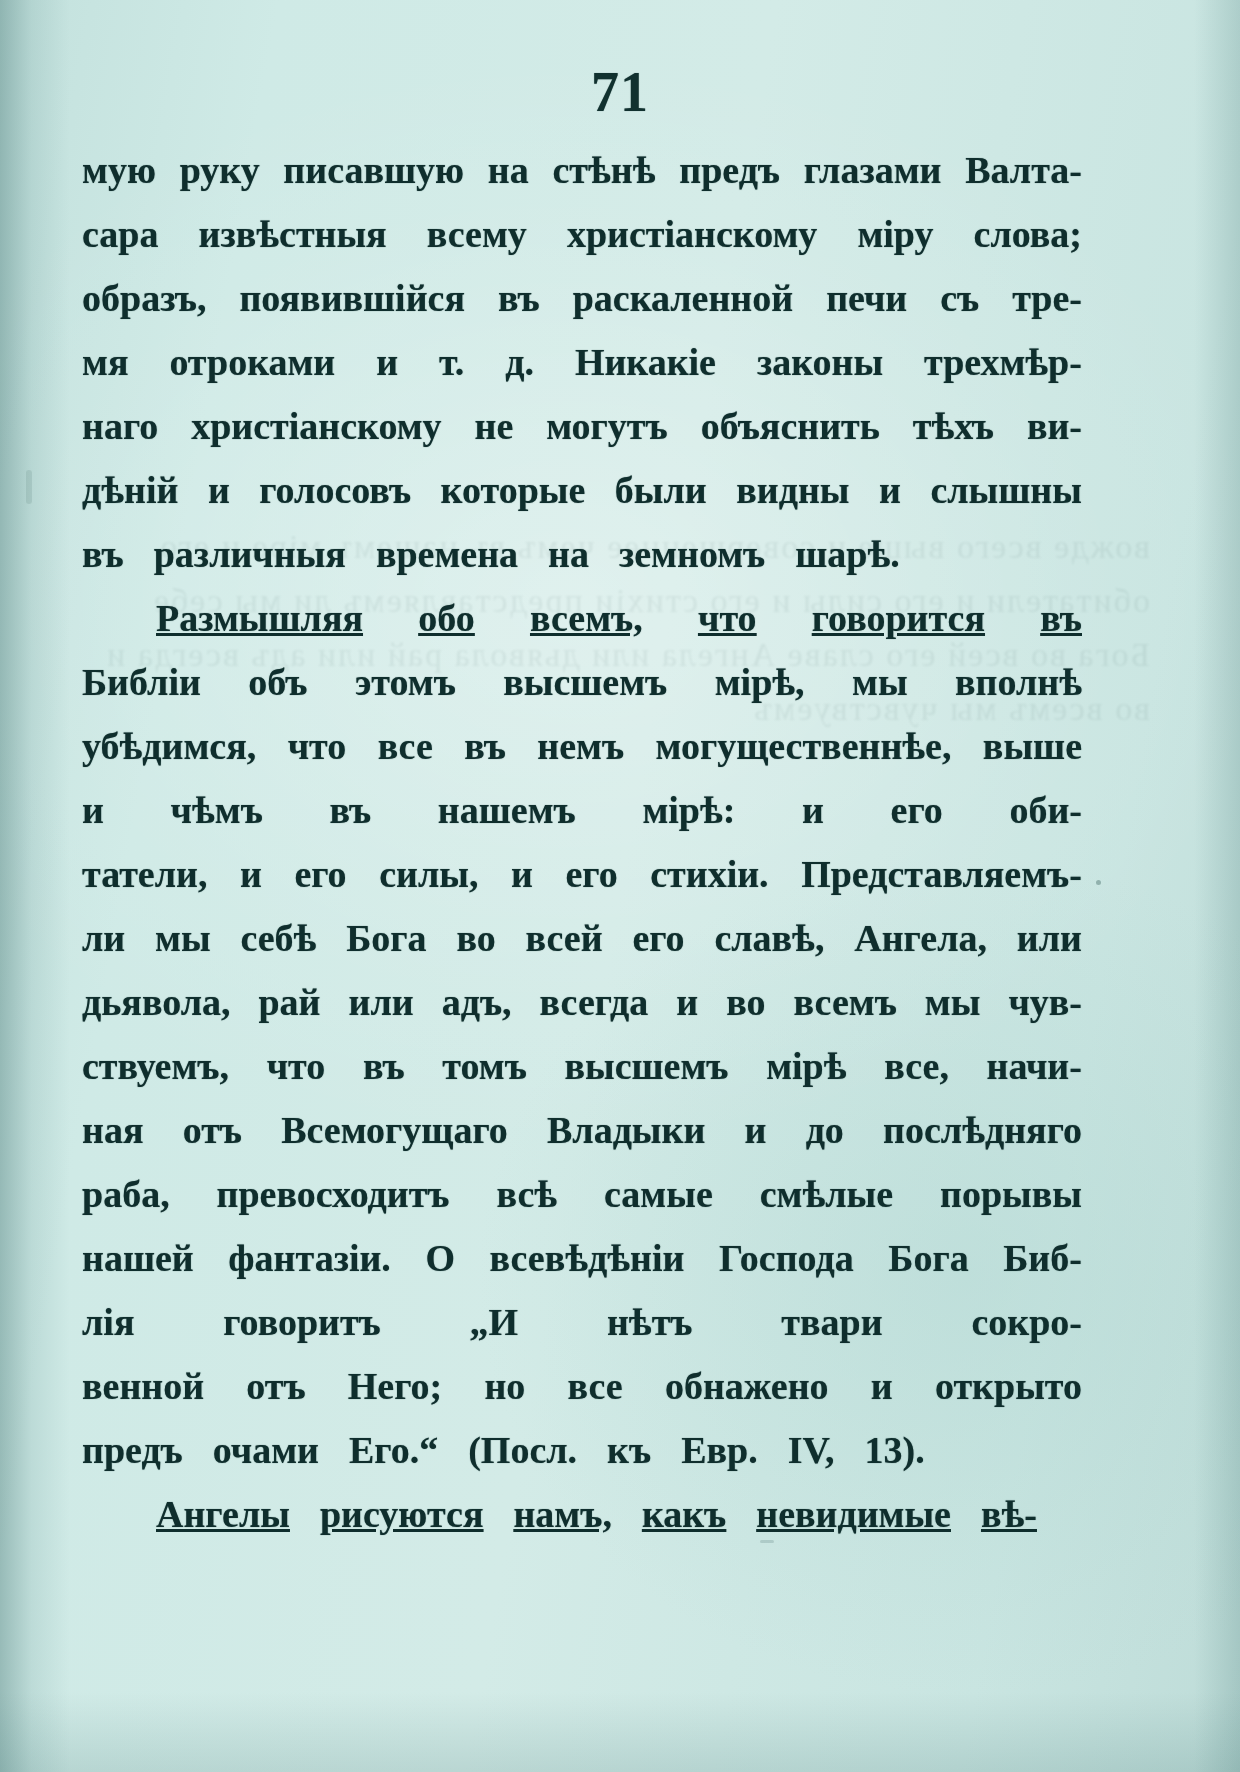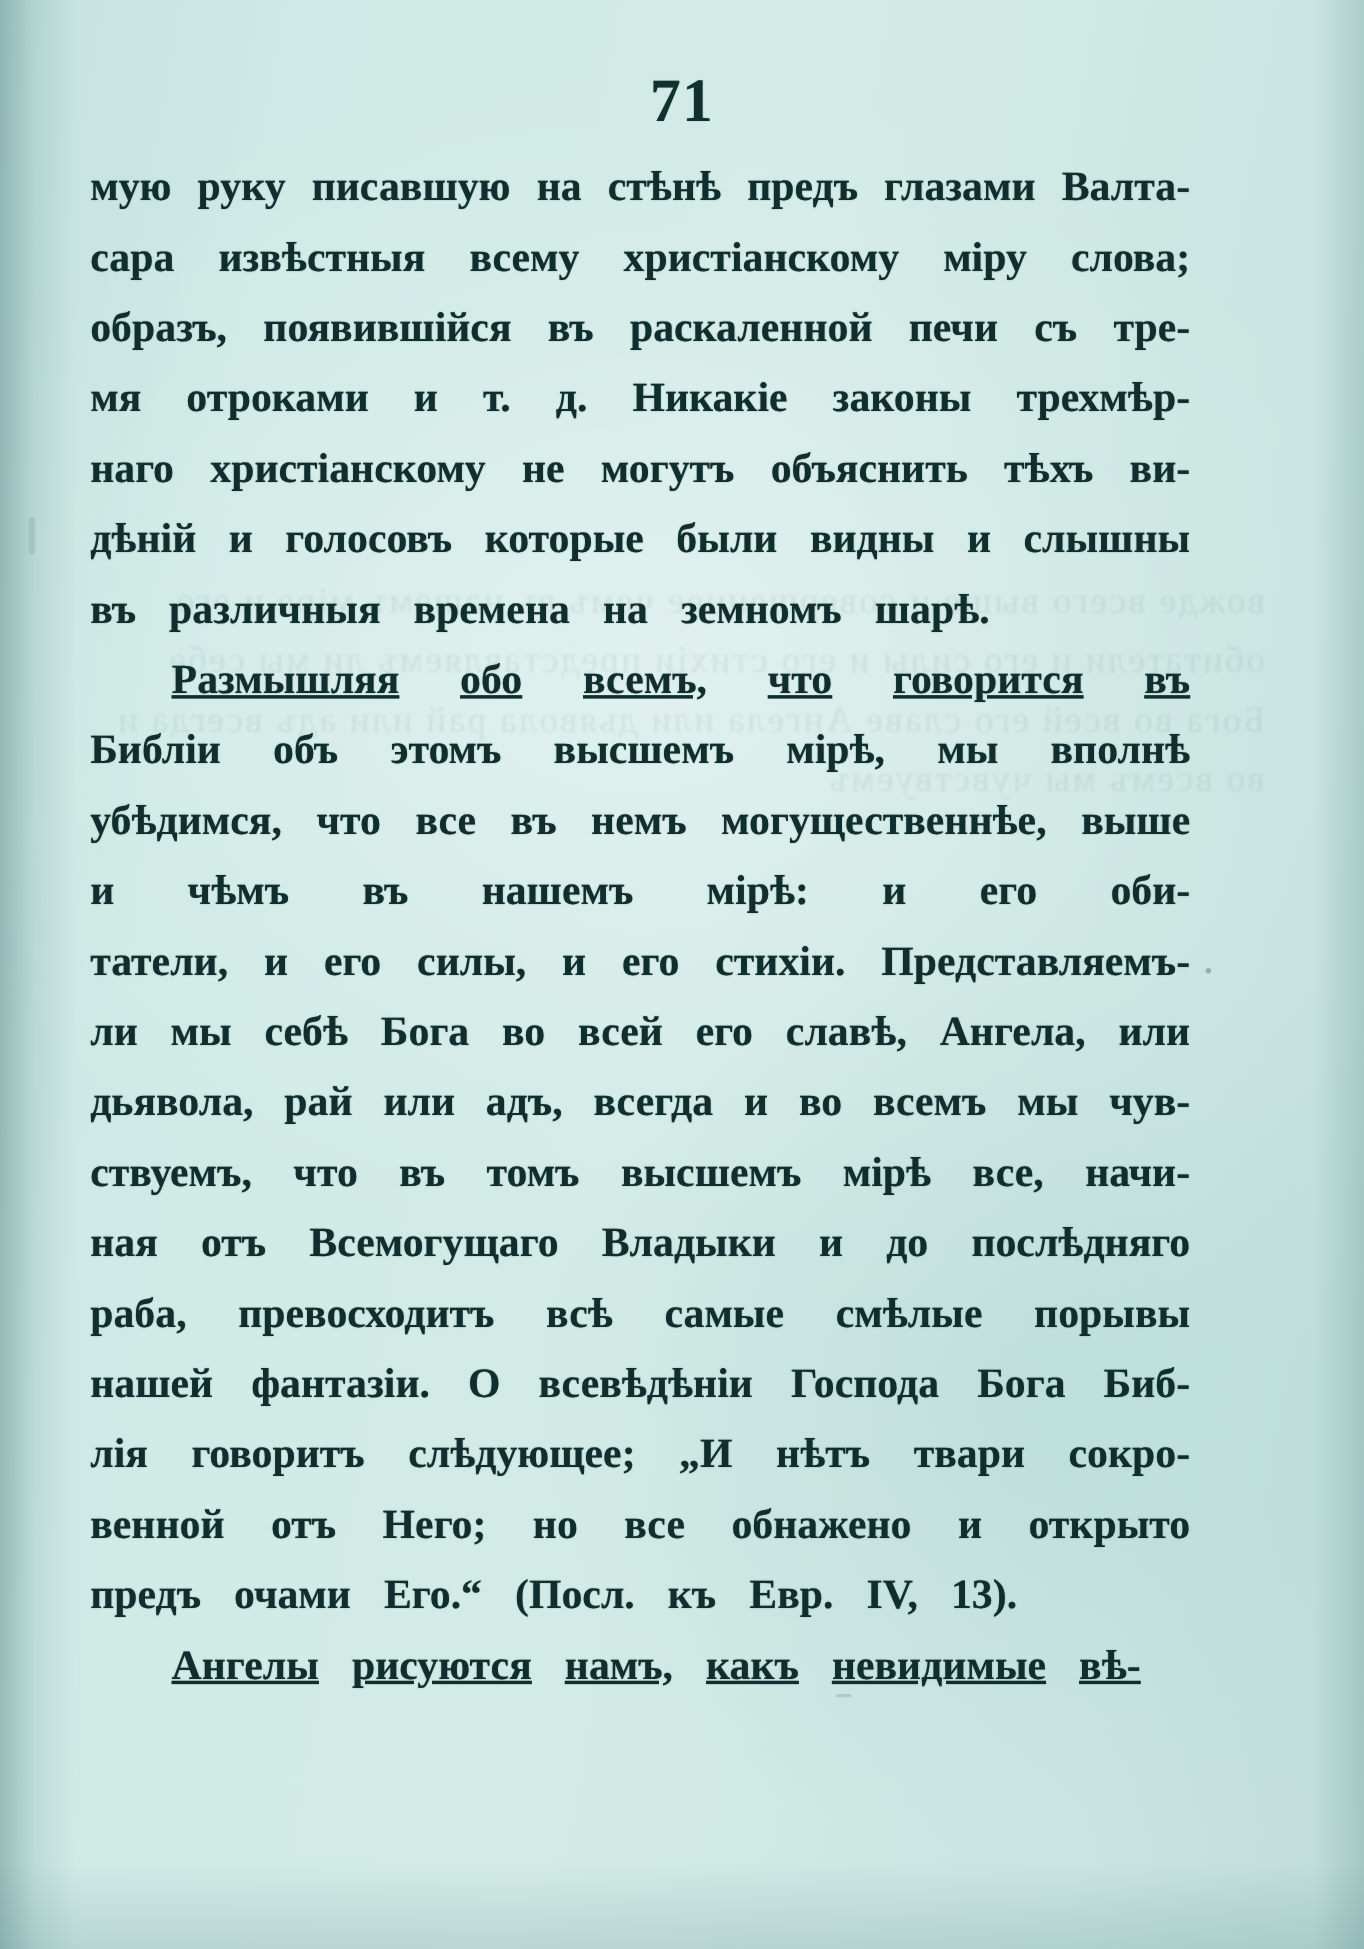--- a/index.html
+++ b/index.html
@@ -144,21 +144,21 @@
       <div class="line just"><span class="w">Библiи</span><span class="w">объ</span><span class="w">этомъ</span><span class="w">высшемъ</span><span class="w">мiрѣ,</span><span class="w">мы</span><span class="w">вполнѣ</span></div>
       <div class="line just"><span class="w">убѣдимся,</span><span class="w">что</span><span class="w">все</span><span class="w">въ</span><span class="w">немъ</span><span class="w">могущественнѣе,</span><span class="w">выше</span></div>
       <div class="line just"><span class="w">и</span><span class="w">чѣмъ</span><span class="w">въ</span><span class="w">нашемъ</span><span class="w">мiрѣ:</span><span class="w">и</span><span class="w">его</span><span class="w">оби-</span></div>
       <div class="line just"><span class="w">татели,</span><span class="w">и</span><span class="w">его</span><span class="w">силы,</span><span class="w">и</span><span class="w">его</span><span class="w">стихiи.</span><span class="w">Представляемъ-</span></div>
       <div class="line just"><span class="w">ли</span><span class="w">мы</span><span class="w">себѣ</span><span class="w">Бога</span><span class="w">во</span><span class="w">всей</span><span class="w">его</span><span class="w">славѣ,</span><span class="w">Ангела,</span><span class="w">или</span></div>
       <div class="line just"><span class="w">дьявола,</span><span class="w">рай</span><span class="w">или</span><span class="w">адъ,</span><span class="w">всегда</span><span class="w">и</span><span class="w">во</span><span class="w">всемъ</span><span class="w">мы</span><span class="w">чув-</span></div>
       <div class="line just"><span class="w">ствуемъ,</span><span class="w">что</span><span class="w">въ</span><span class="w">томъ</span><span class="w">высшемъ</span><span class="w">мiрѣ</span><span class="w">все,</span><span class="w">начи-</span></div>
       <div class="line just"><span class="w">ная</span><span class="w">отъ</span><span class="w">Всемогущаго</span><span class="w">Владыки</span><span class="w">и</span><span class="w">до</span><span class="w">послѣдняго</span></div>
       <div class="line just"><span class="w">раба,</span><span class="w">превосходитъ</span><span class="w">всѣ</span><span class="w">самые</span><span class="w">смѣлые</span><span class="w">порывы</span></div>
       <div class="line just"><span class="w">нашей</span><span class="w">фантазiи.</span><span class="w">О</span><span class="w">всевѣдѣнiи</span><span class="w">Господа</span><span class="w">Бога</span><span class="w">Биб-</span></div>
-      <div class="line just"><span class="w">лiя</span><span class="w">говоритъ</span><span class="w">слѣдующее;</span><span class="w">„И</span><span class="w">нѣтъ</span><span class="w">твари</span><span class="w">сокро-</span></div>
+      <div class="line just"><span class="w">лiя</span><span class="w">говоритъ</span><span class="w">„И</span><span class="w">нѣтъ</span><span class="w">твари</span><span class="w">сокро-</span></div>
       <div class="line just"><span class="w">венной</span><span class="w">отъ</span><span class="w">Него;</span><span class="w">но</span><span class="w">все</span><span class="w">обнажено</span><span class="w">и</span><span class="w">открыто</span></div>
       <div class="line ragged"><span class="w">предъ</span><span class="w">очами</span><span class="w">Его.“</span><span class="w">(Посл.</span><span class="w">къ</span><span class="w">Евр.</span><span class="w">IV,</span><span class="w">13).</span></div>
       <div class="line ragged indent"><span class="w">Ангелы</span><span class="w">рисуются</span><span class="w">намъ,</span><span class="w">какъ</span><span class="w">невидимые</span><span class="w">вѣ-</span></div>
     </div>
 
   <div id="speck1"></div>
   <div id="speck2"></div>
   <div id="speck3"></div>
 </div>
 

